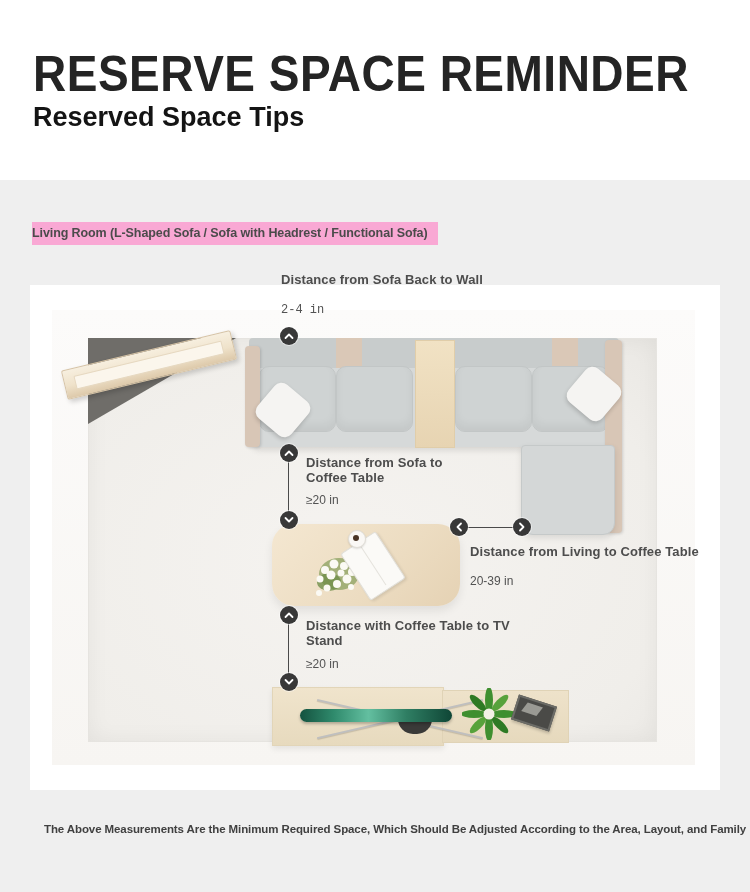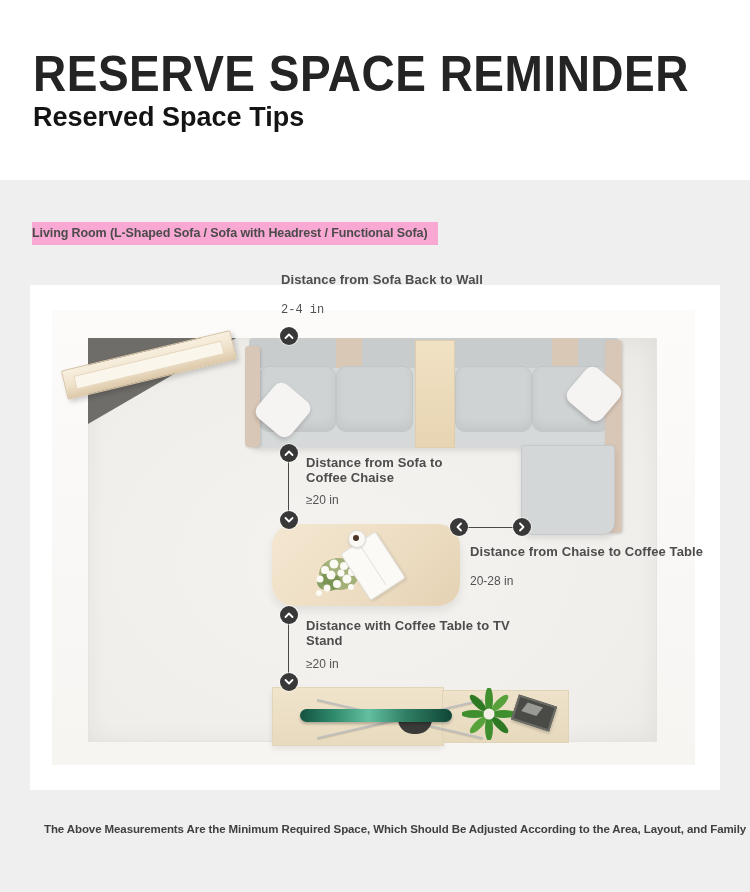--- a/index.html
+++ b/index.html
@@ -236,22 +236,22 @@
 </div>
 <div class="abs marker m7 m-down">
   <svg width="12" height="12" viewBox="0 0 12 12">
       <polyline points="2.5,8 6,4.5 9.5,8" fill="none" stroke="#fff" stroke-width="1.8" stroke-linecap="round" stroke-linejoin="round"></polyline>
     </svg>
 </div>
 
 <div class="abs ann-label a1l">Distance from Sofa Back to Wall</div>
 <div class="abs ann-value a1v">2-4 in</div>
 
-<div class="abs ann-label a2l">Distance from Sofa to Coffee Chaise</div>
+<div class="abs ann-label a2l">Distance from Sofa to Coffee Table</div>
 <div class="abs ann-value a2v">≥20 in</div>
 
-<div class="abs ann-label a3l">Distance from Chaise to Coffee Table</div>
-<div class="abs ann-value a3v">20-28 in</div>
+<div class="abs ann-label a3l">Distance from Living to Coffee Table</div>
+<div class="abs ann-value a3v">20-39 in</div>
 
 <div class="abs ann-label a4l">Distance with Coffee Table to TV Stand</div>
 <div class="abs ann-value a4v">≥20 in</div>
 
 <div class="abs" id="footer-note">The Above Measurements Are the Minimum Required Space, Which Should Be Adjusted According to the Area, Layout, and Family Needs</div>
 
 </body></html>

